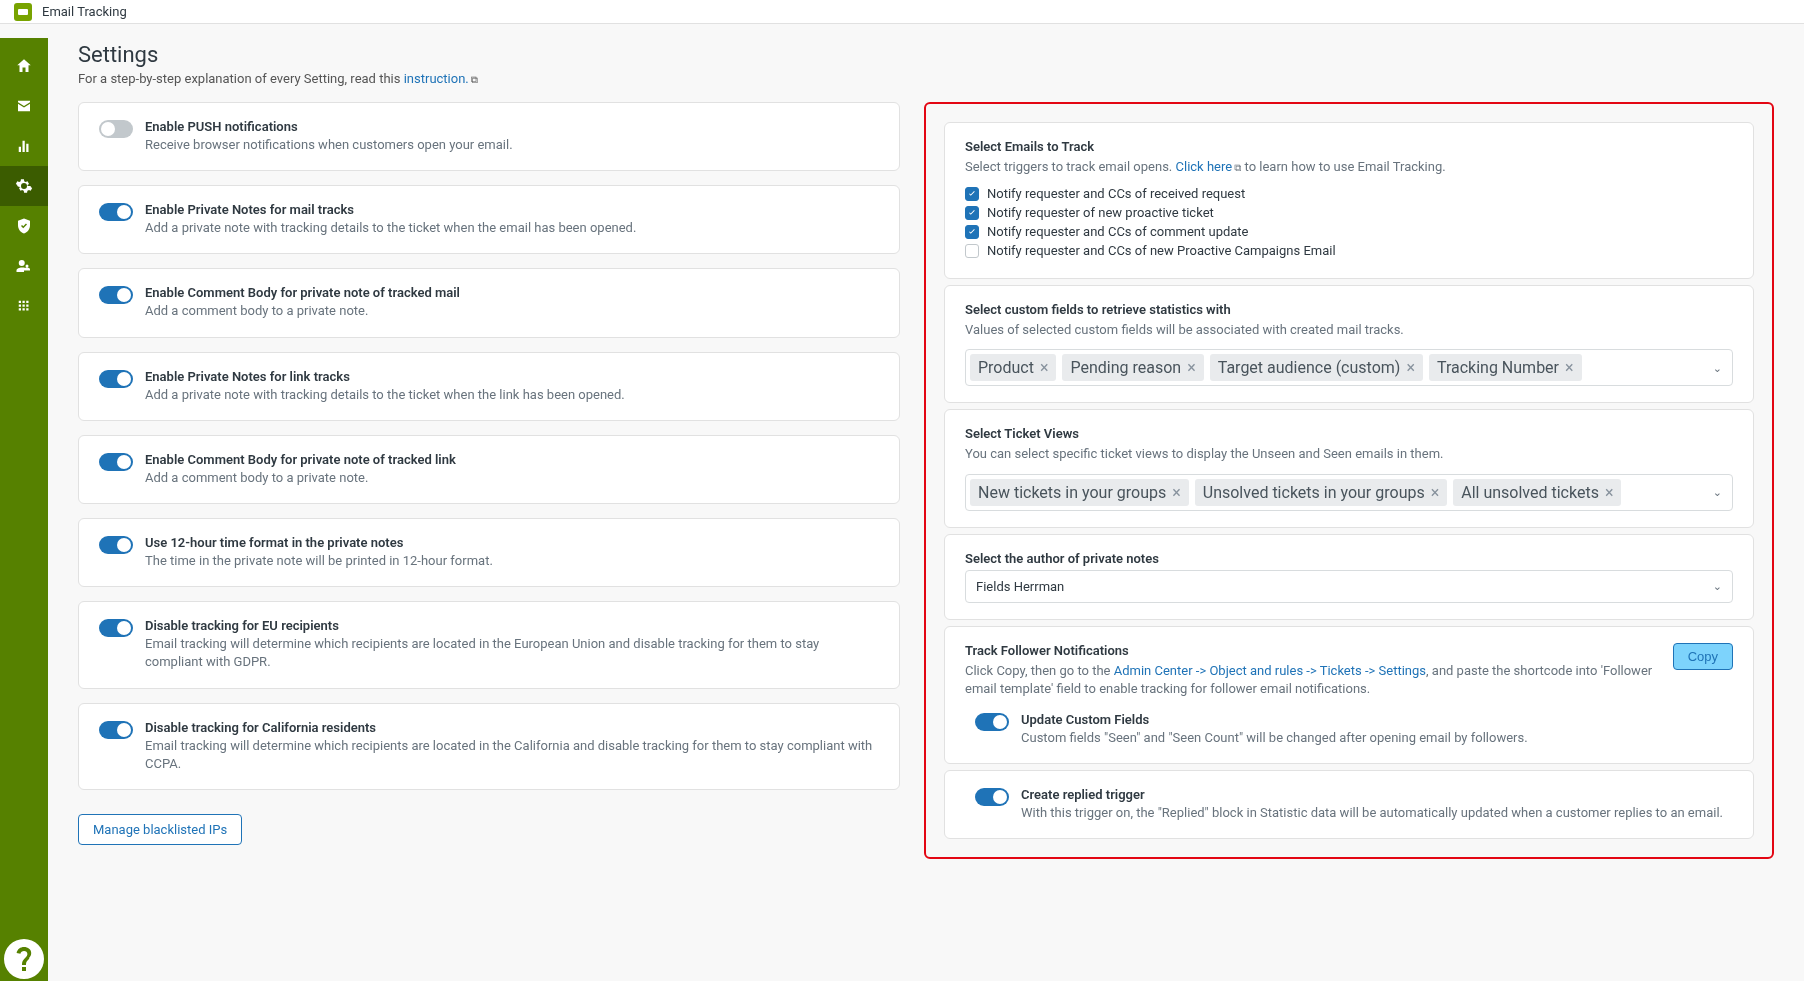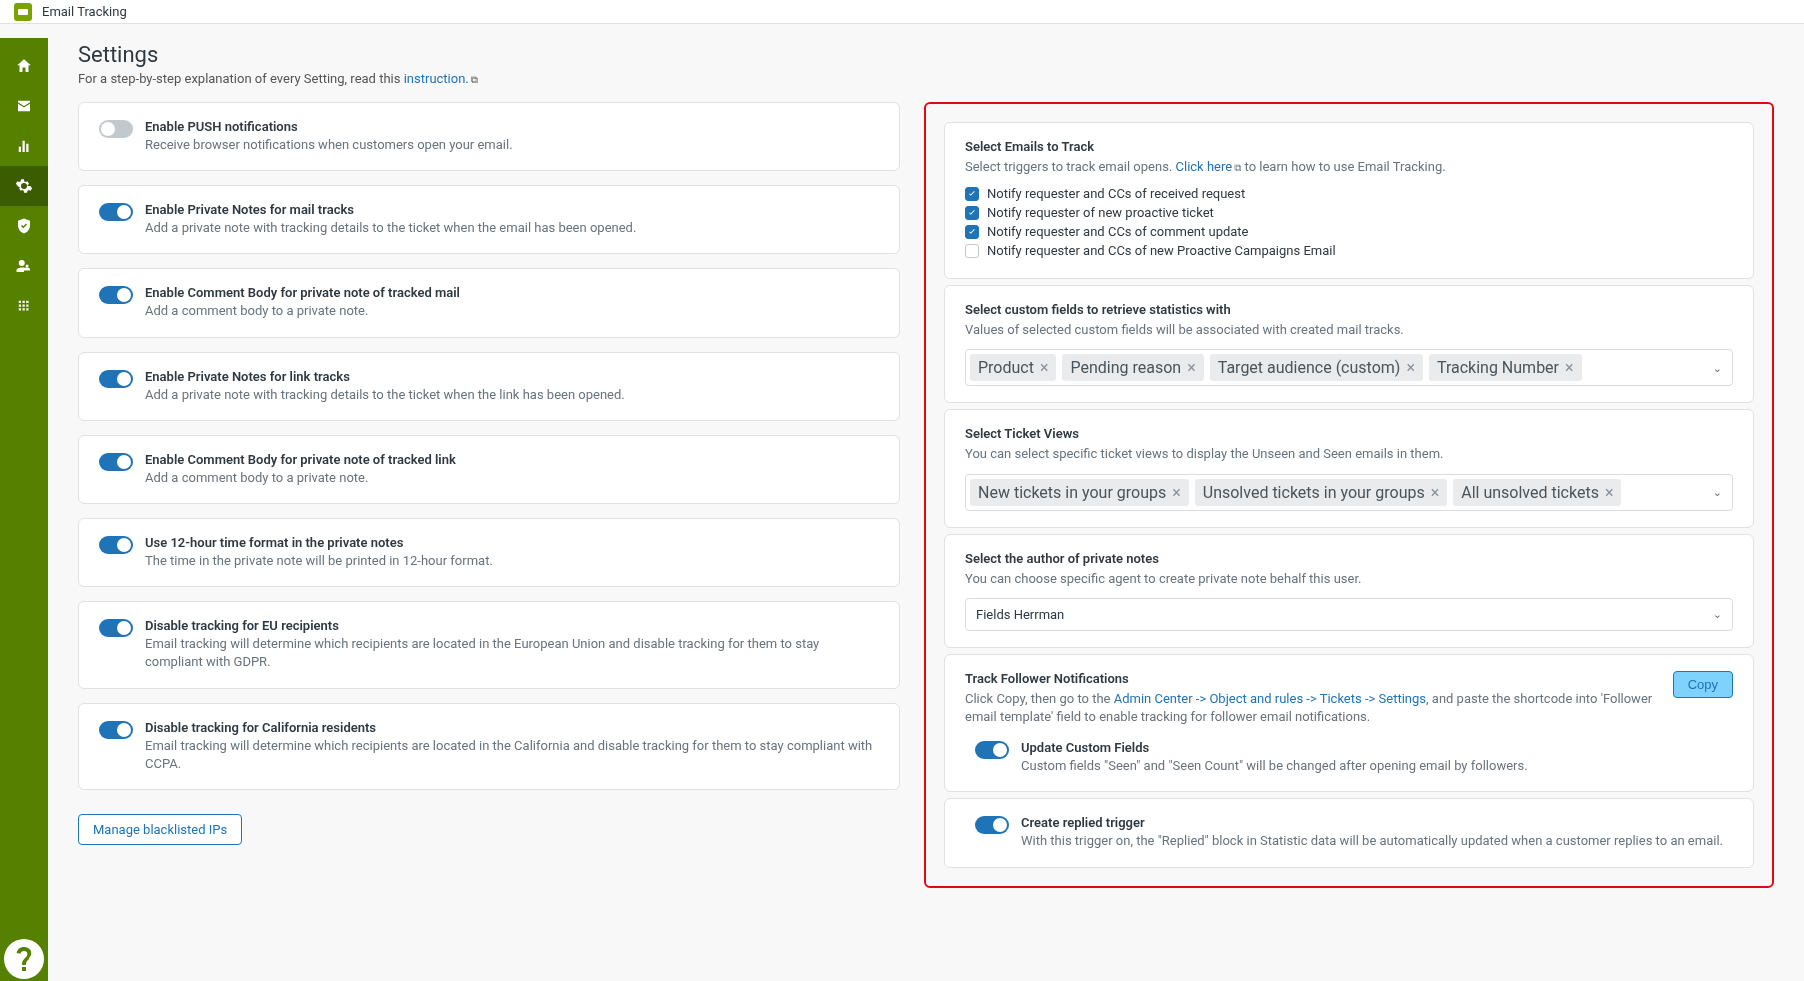--- a/index.html
+++ b/index.html
@@ -304,21 +304,20 @@
           <div class="tag">
               <span>All unsolved tickets</span>
               <span class="tag-x">×</span>
             </div>
           <span class="dd-arrow">⌄</span>
         </div>
       </div>
 
       <div class="card">
         <div class="panel-title">Select the author of private notes</div>
-        <div class="panel-desc">You can choose specific agent to create private note behalf this user.</div>
         <div class="select-input">
           <span>Fields Herrman</span>
           <span class="dd-arrow">⌄</span>
         </div>
       </div>
 
       <div class="card">
         <div class="follower-head">
           <div>
             <div class="panel-title">Track Follower Notifications</div>

